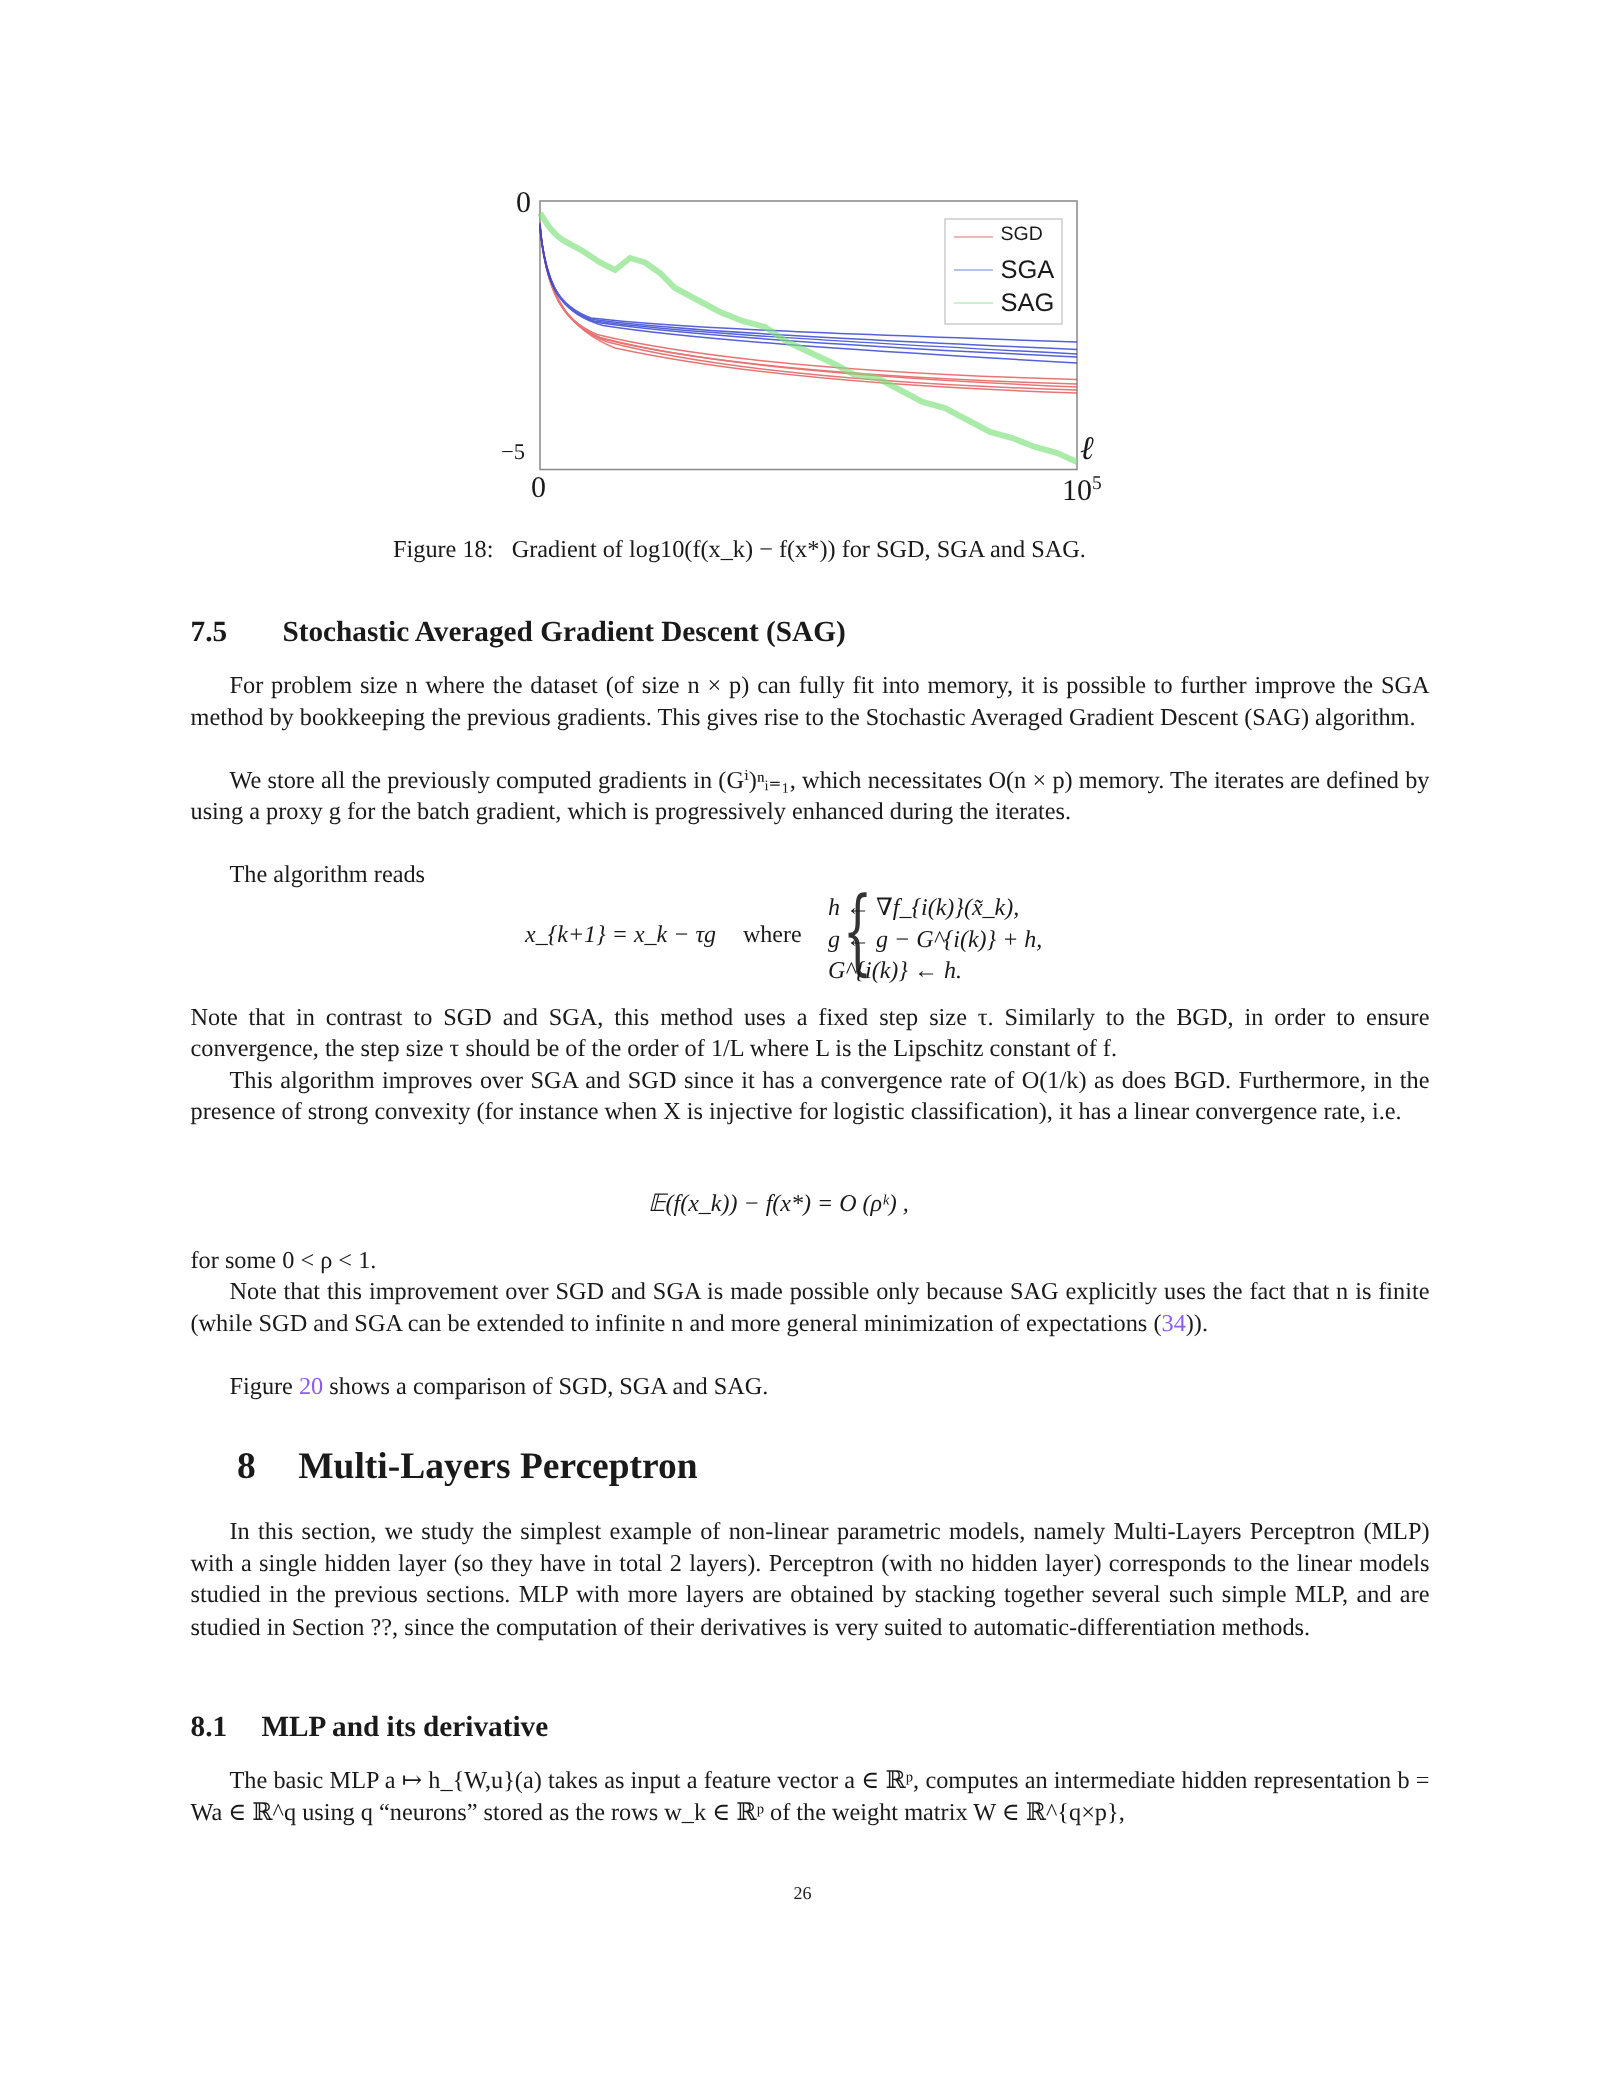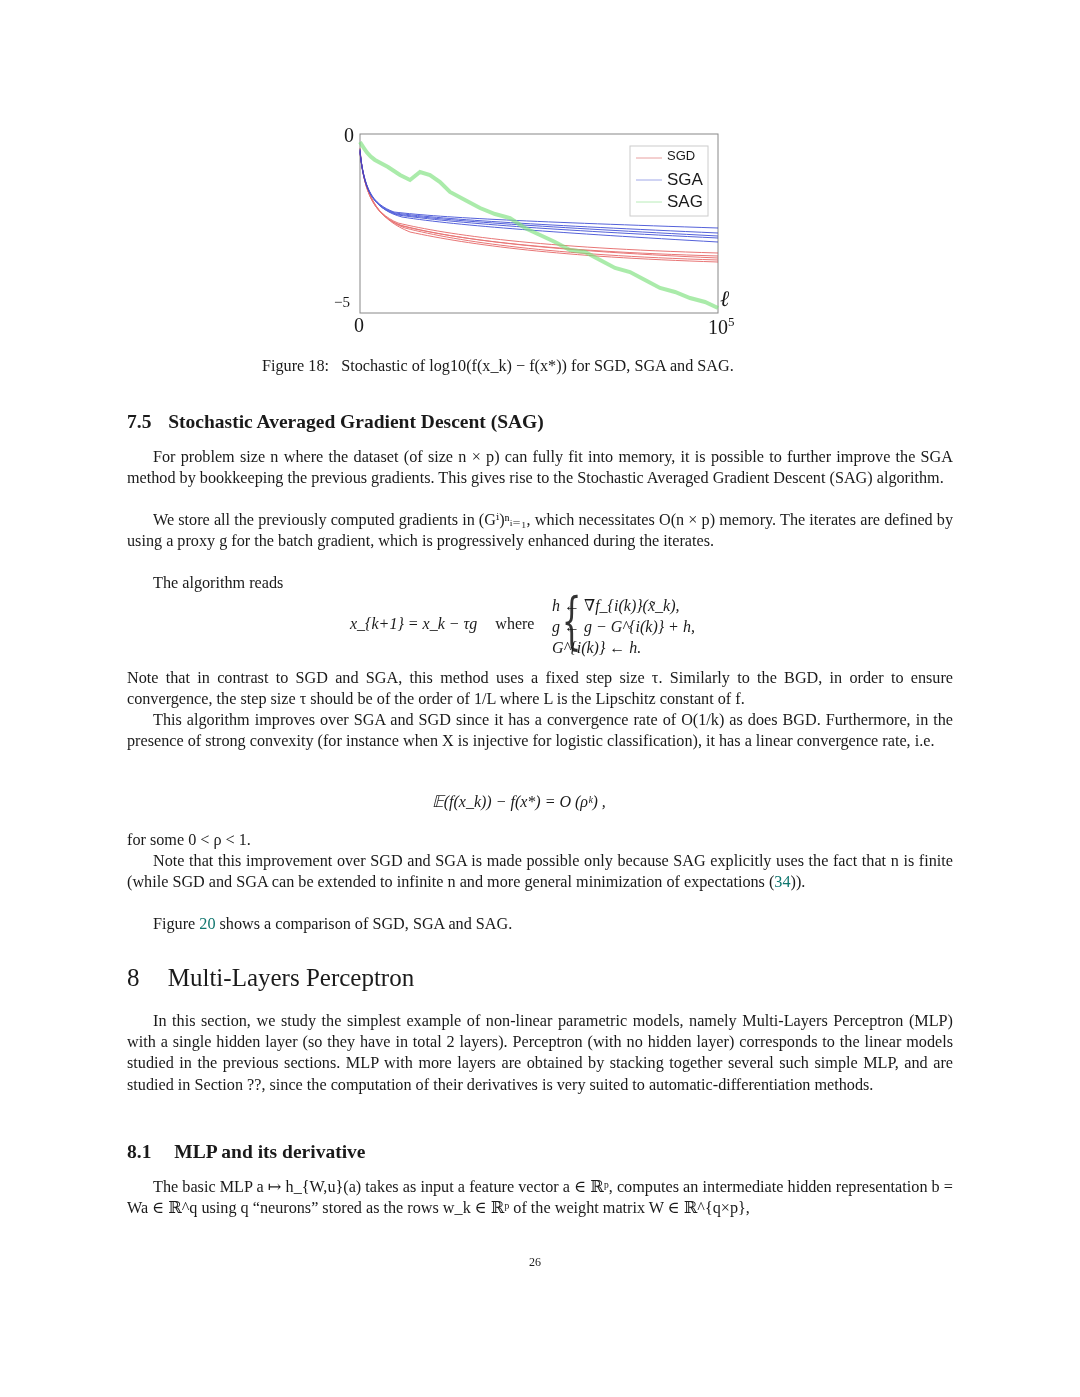--- a/index.html
+++ b/index.html
@@ -3,23 +3,23 @@
 <meta charset="utf-8">
 <style>
   html, body { margin:0; padding:0; background:#ffffff; }
   body { width:1080px; height:1397px; position:relative; overflow:hidden;
          font-family:"Liberation Serif","DejaVu Serif",serif; color:#1a1a1a; }
   .abs { position:absolute; }
   .para { position:absolute; left:127px; width:826px; font-size:16.2px; line-height:21.2px;
           text-align:justify; }
   .indent { text-indent:26px; }
   .h2 { position:absolute; font-weight:bold; font-size:19.5px; }
-  .h1 { position:absolute; font-weight:normal; font-size:25px; }
+  .h1 { position:absolute; font-weight:bold; font-size:25px;margin-left:31px; }
   .eq { position:absolute; font-size:16px; font-style:italic; }
-  .ref { color:#0f766e; }
+  .ref { color:#8b5cf6; }
   .tick { font-family:"Liberation Serif",serif; font-size:20px; }
 </style>
 </head>
 <body>
 
 <div class="abs" style="left:330px;top:120px;width:420px;height:220px;">
   <svg width="420" height="220" viewBox="0 0 420 220">
     <rect x="30" y="14" width="358" height="179" fill="#fff" stroke="#888" stroke-width="1"></rect>
 
     <g fill="none" stroke="#e04848" stroke-width="1" opacity="0.75">
@@ -52,26 +52,26 @@
   <span class="abs" style="left:337px;top:72px;font-family:'Liberation Sans',sans-serif;font-size:17px;">SAG</span>
   <span class="abs tick" style="left:14px;top:4px;">0</span>
   <span class="abs" style="left:4px;top:174px;font-size:15px;">−5</span>
   <span class="abs tick" style="left:24px;top:194px;">0</span>
   <span class="abs tick" style="left:378px;top:194px;"><span>10</span><sup style="font-size:13px;">5</sup></span>
   <span class="abs" style="left:390px;top:166px;font-size:22px;font-style:italic;">ℓ</span>
 </div>
 
 <div class="abs" style="left:262px;top:357px;font-size:16.2px;">
   <span>Figure 18:</span>&nbsp;&nbsp;
-  <span>Stochastic of log10(f(x_k) − f(x*)) for SGD, SGA and SAG.</span>
+  <span>Gradient of log10(f(x_k) − f(x*)) for SGD, SGA and SAG.</span>
 </div>
 
 <div class="h2" style="left:127px;top:411px;">
   <span>7.5</span>
-  <span style="margin-left:12px;">Stochastic Averaged Gradient Descent (SAG)</span>
+  <span style="margin-left:32px;">Stochastic Averaged Gradient Descent (SAG)</span>
 </div>
 
 <div class="para indent" style="top:447px;">For problem size n where the dataset (of size n × p) can fully fit into memory, it is possible to further improve the SGA method by bookkeeping the previous gradients. This gives rise to the Stochastic Averaged Gradient Descent (SAG) algorithm.</div>
 <div class="para indent" style="top:510px;">We store all the previously computed gradients in (Gⁱ)ⁿᵢ₌₁, which necessitates O(n × p) memory. The iterates are defined by using a proxy g for the batch gradient, which is progressively enhanced during the iterates.</div>
 <div class="para indent" style="top:573px;">The algorithm reads</div>
 
 <div class="eq" style="left:350px;top:615px;">
   <span>x_{k+1} = x_k − τg</span>
   <span style="font-style:normal;margin-left:14px;">where</span>
 </div>

